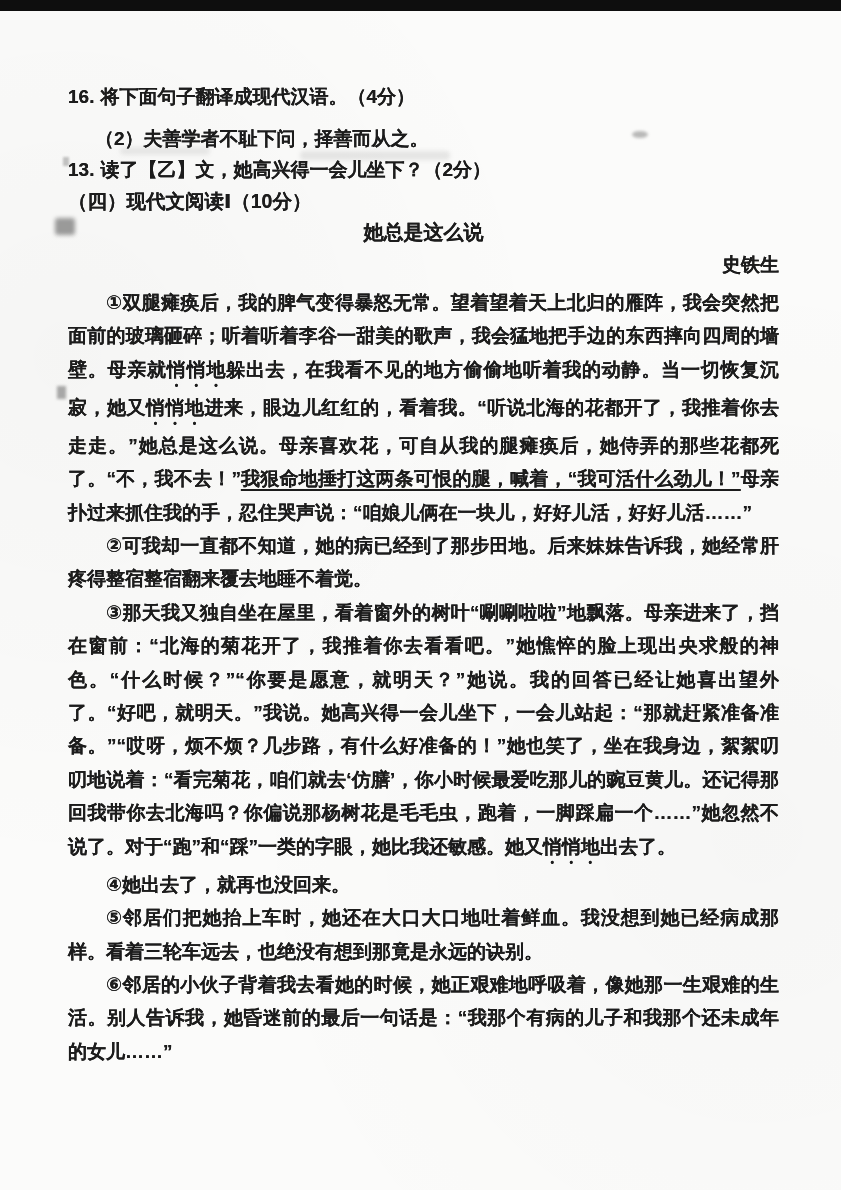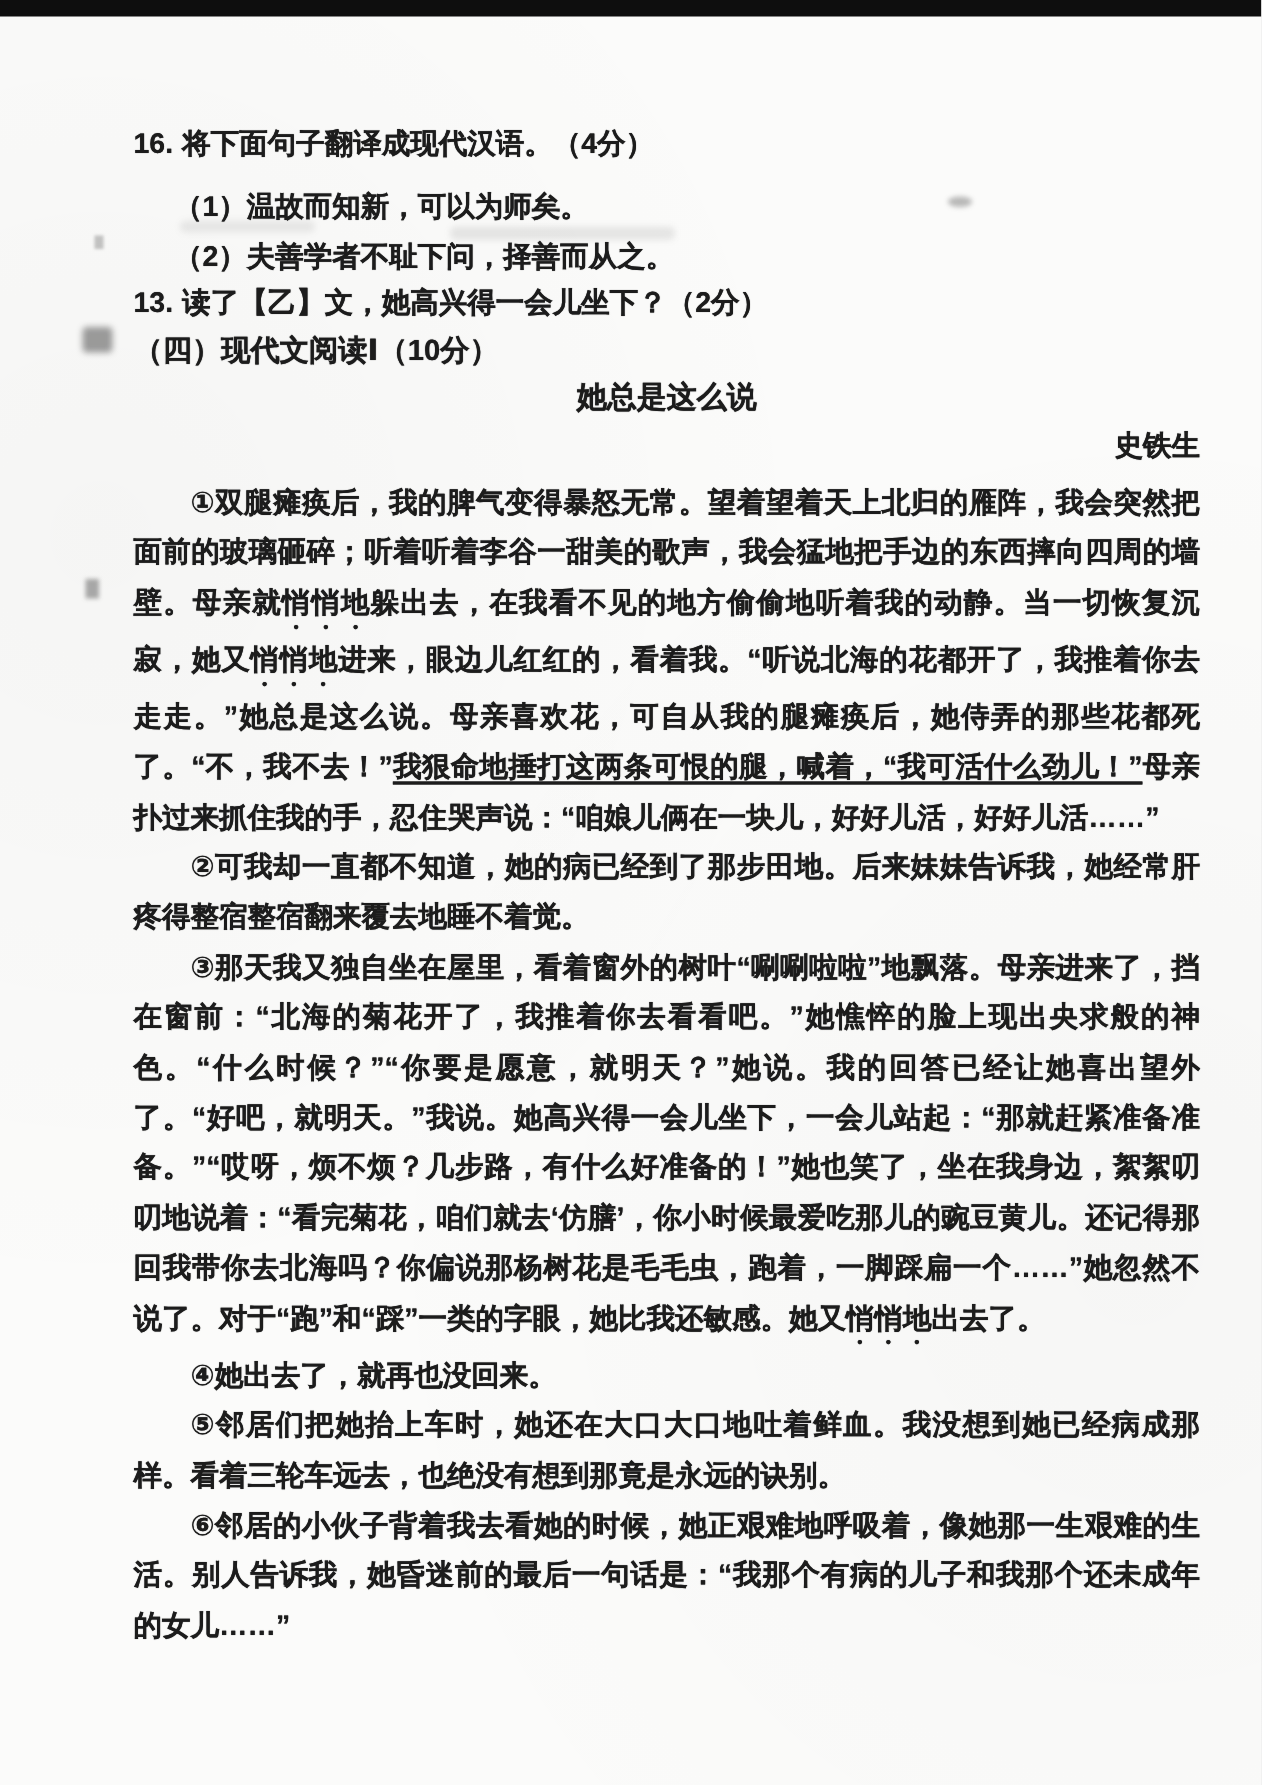--- a/index.html
+++ b/index.html
@@ -17,21 +17,21 @@
     color: #1c1c1c;
     font-weight: 700;
   }
   .top-scan-bar {
     position: absolute; top: 0; left: 0;
     width: 100%; height: 11px;
     background: #0e0e0e;
   }
   .content {
     position: absolute;
-    top: 84px; left: 89px;
+    top: 84px; left: 68px;
     width: 711px;
   }
   .q-line {
     font-size: 19px;
     line-height: 26px;
     margin-bottom: 16px;
     text-shadow: 0 0 0.5px currentColor;
   }
   .q-line .q-num { margin-right: 6px; }
   .sub-line {
@@ -113,21 +113,20 @@
 
 <div class="page">
   <div class="top-scan-bar"></div>
 
   <div class="content">
 
     <div class="q-line">
       <span class="q-num">16.</span><span>将下面句子翻译成现代汉语。（4分）</span>
     </div>
 
-    <div class="sub-line">（1）温故而知新，可以为师矣。</div>
 
     <div class="sub-line second">（2）夫善学者不耻下问，择善而从之。</div>
 
     <div class="q-line q17">
       <span class="q-num">13.</span><span>读了【乙】文，她高兴得一会儿坐下？（2分）</span>
     </div>
 
     <div class="section-line">（四）现代文阅读Ⅰ（10分）</div>
 
     <div class="essay-title">她总是这么说</div>

